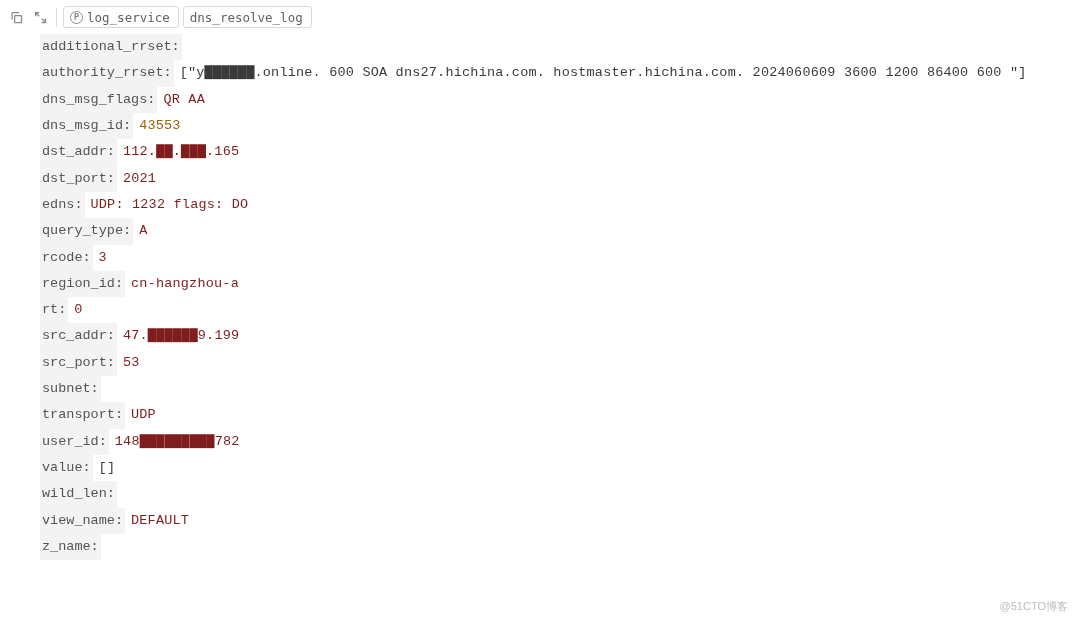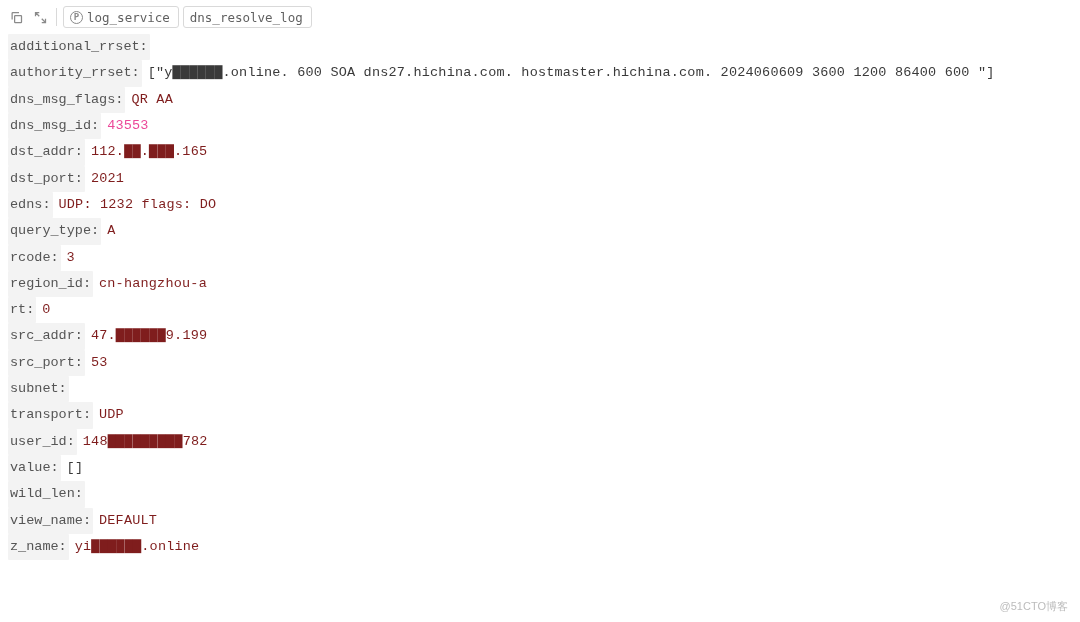--- a/index.html
+++ b/index.html
@@ -67,35 +67,36 @@
       line-height: 1;
     }
     .log-body {
       padding-left: 2px;
     }
     .log-row {
       display: flex;
       align-items: center;
       line-height: 1.95;
       white-space: nowrap;
+      margin-left: 32px;
     }
     .row-key {
       background: #f3f3f3;
       color: #555;
       padding: 0 2px 0 2px;
       border-radius: 1px;
     }
     .row-val {
       padding-left: 6px;
       color: #7f1d1d;
       letter-spacing: 0.2px;
       white-space: pre;
     }
     .row-val.highlight {
-      color: #ec4899;
+      color: #a16207;
       font-weight: 500;
     }
     .row-val.array {
       color: #3a3a3a;
     }
     .watermark {
       position: absolute;
       right: 12px;
       bottom: 8px;
       font-size: 11px;
@@ -202,17 +203,16 @@
     <div class="log-row">
       <span class="row-key">wild_len:</span>
       <span class="row-val"></span>
     </div>
     <div class="log-row">
       <span class="row-key">view_name:</span>
       <span class="row-val">DEFAULT</span>
     </div>
     <div class="log-row">
       <span class="row-key">z_name:</span>
-      <span class="row-val">yi▇▇▇▇▇▇.online</span>
     </div>
   </div>
 
 <div class="watermark">@51CTO博客</div>
 
 </body></html>

